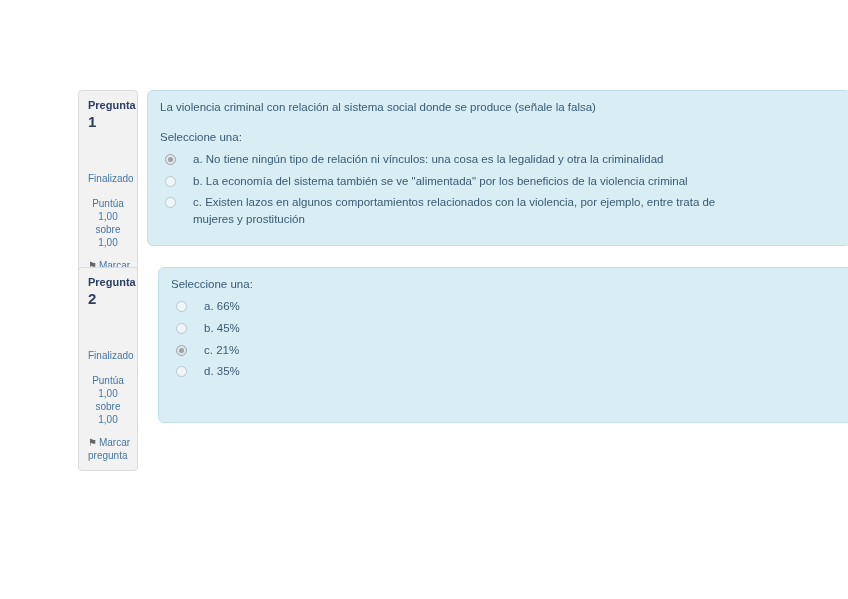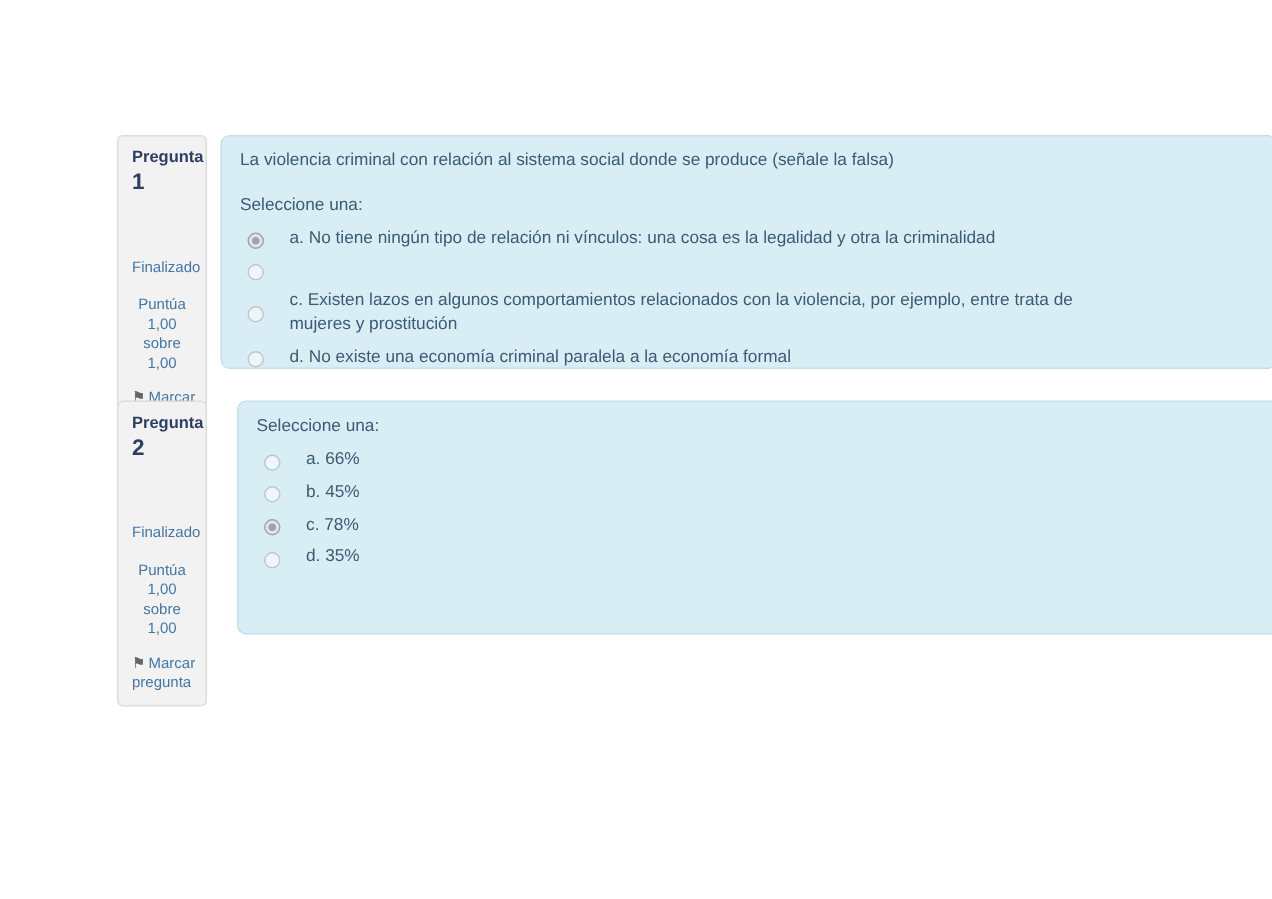--- a/index.html
+++ b/index.html
@@ -25,21 +25,21 @@
   .flag-icon{color:#63676b;font-size:10px;margin-right:2px;}
 
   .content{
     width:704px;height:156px;box-sizing:border-box;
     background:var(--content-bg);border:1px solid var(--content-border);
     border-radius:6px;padding:8px 14px 8px 12px;
     color:var(--body-text);font-size:11.5px;line-height:1.45;
   }
   .q-text{max-width:565px;margin-bottom:13px;}
   .q-prompt{margin-bottom:3px;}
-  .option{display:flex;align-items:center;padding:2.5px 0;}
+  .option{display:flex;align-items:flex-start;padding:2.5px 0;}
   .radio{
     flex:0 0 auto;width:9px;height:9px;margin:3px 0 0 5px;
     border:1.5px solid #b9c8d0;border-radius:50%;background:#eef6fa;
     position:relative;
   }
   .radio.checked{border-color:#99a6ad;background:#dfe5e8;}
   .radio.checked::after{
     content:"";position:absolute;left:2px;top:2px;width:5px;height:5px;
     border-radius:50%;background:#9aa4aa;
   }
@@ -74,31 +74,28 @@
       <div class="q-text">La violencia criminal con relación al sistema social donde se produce (señale la falsa)</div>
       <div class="q-prompt">Seleccione una:</div>
       <div class="options">
   <div class="option">
     <span class="radio checked"></span>
     <span class="opt-text">a. No tiene ningún tipo de relación ni vínculos: una cosa es la legalidad y otra la criminalidad</span>
   </div>
 
   <div class="option">
     <span class="radio"></span>
+    <span class="opt-text">b. La economía del sistema también se ve "alimentada" por los beneficios de la violencia criminal</span>
   </div>
 
   <div class="option">
     <span class="radio"></span>
     <span class="opt-text">c. Existen lazos en algunos comportamientos relacionados con la violencia, por ejemplo, entre trata de mujeres y prostitución</span>
   </div>
 
-  <div class="option">
-    <span class="radio"></span>
-    <span class="opt-text">d. No existe una economía criminal paralela a la economía formal</span>
-  </div>
 </div>
     </div>
   </section>
 
   <section class="question q-1">
     <aside class="info">
       <div class="q-no">
         <span class="q-no-label">Pregunta</span>
         <span class="q-no-num">2</span>
       </div>
@@ -119,21 +116,21 @@
     <span class="opt-text">a. 66%</span>
   </div>
 
   <div class="option">
     <span class="radio"></span>
     <span class="opt-text">b. 45%</span>
   </div>
 
   <div class="option">
     <span class="radio checked"></span>
-    <span class="opt-text">c. 78%</span>
+    <span class="opt-text">c. 21%</span>
   </div>
 
   <div class="option">
     <span class="radio"></span>
     <span class="opt-text">d. 35%</span>
   </div>
 </div>
     </div>
   </section>
 </div>

